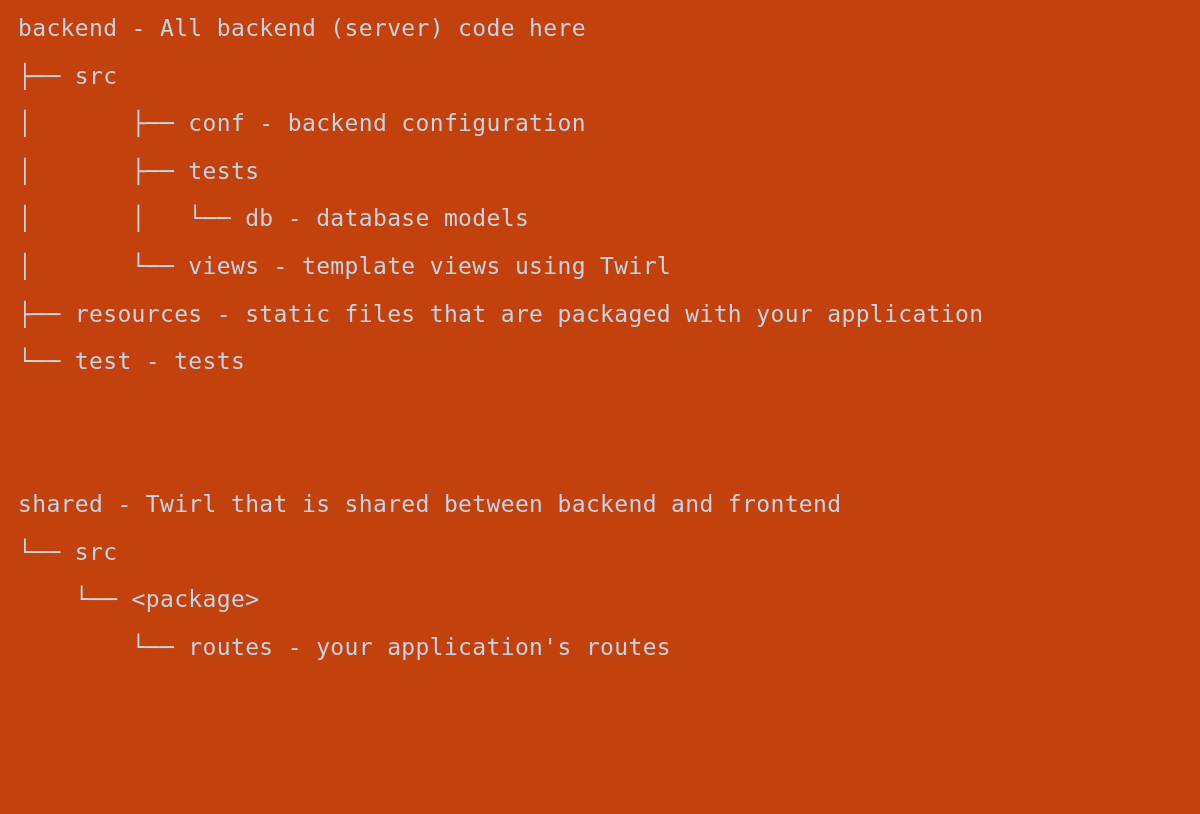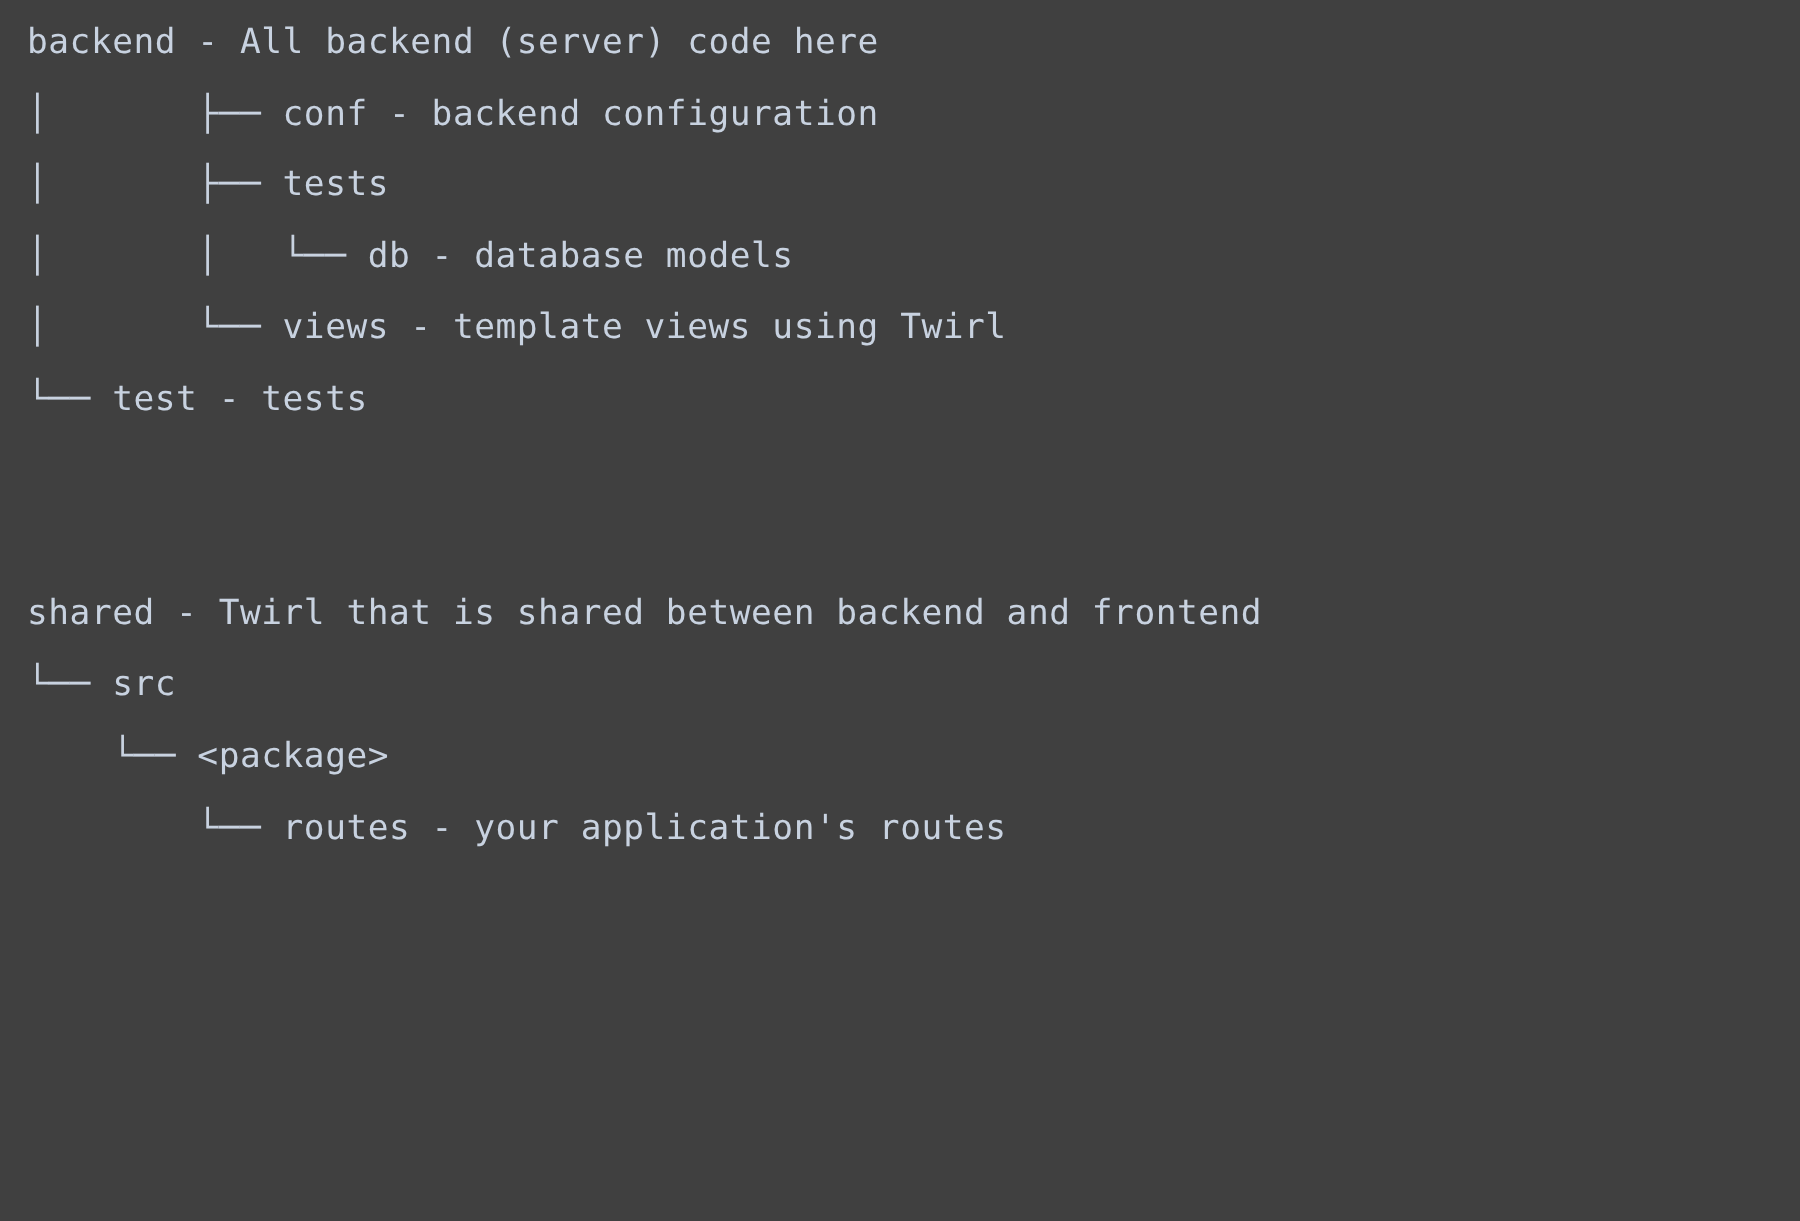--- a/index.html
+++ b/index.html
@@ -9,41 +9,43 @@
     overflow: hidden;
   }
   body {
     background: #1f2940;
     font-family: "DejaVu Sans Mono", "Liberation Mono", monospace;
   }
   .terminal {
     width: 1200px;
     height: 814px;
     padding: 5px 22px 0 18px;
-    background: #404040;
+    background: #c2410c;
   }
   .line {
     height: 47.6px;
     line-height: 47.6px;
     white-space: pre;
     font-size: 23px;
     letter-spacing: 0.35px;
     color: #c8d2e0;
     font-family: "DejaVu Sans Mono", "Liberation Mono", monospace;
   }
 </style>
 </head>
 <body>
 
 <div class="terminal">
   <div class="line">backend - All backend (server) code here</div>
+  <div class="line">├── src</div>
   <div class="line">│       ├── conf - backend configuration</div>
   <div class="line">│       ├── tests</div>
   <div class="line">│       │   └── db - database models</div>
   <div class="line">│       └── views - template views using Twirl</div>
+  <div class="line">├── resources - static files that are packaged with your application</div>
   <div class="line">└── test - tests</div>
   <div class="line"></div>
   <div class="line"></div>
   <div class="line">shared - Twirl that is shared between backend and frontend</div>
   <div class="line">└── src</div>
   <div class="line">    └── &lt;package&gt;</div>
   <div class="line">        └── routes - your application's routes</div>
 </div>
 
 </body></html>

